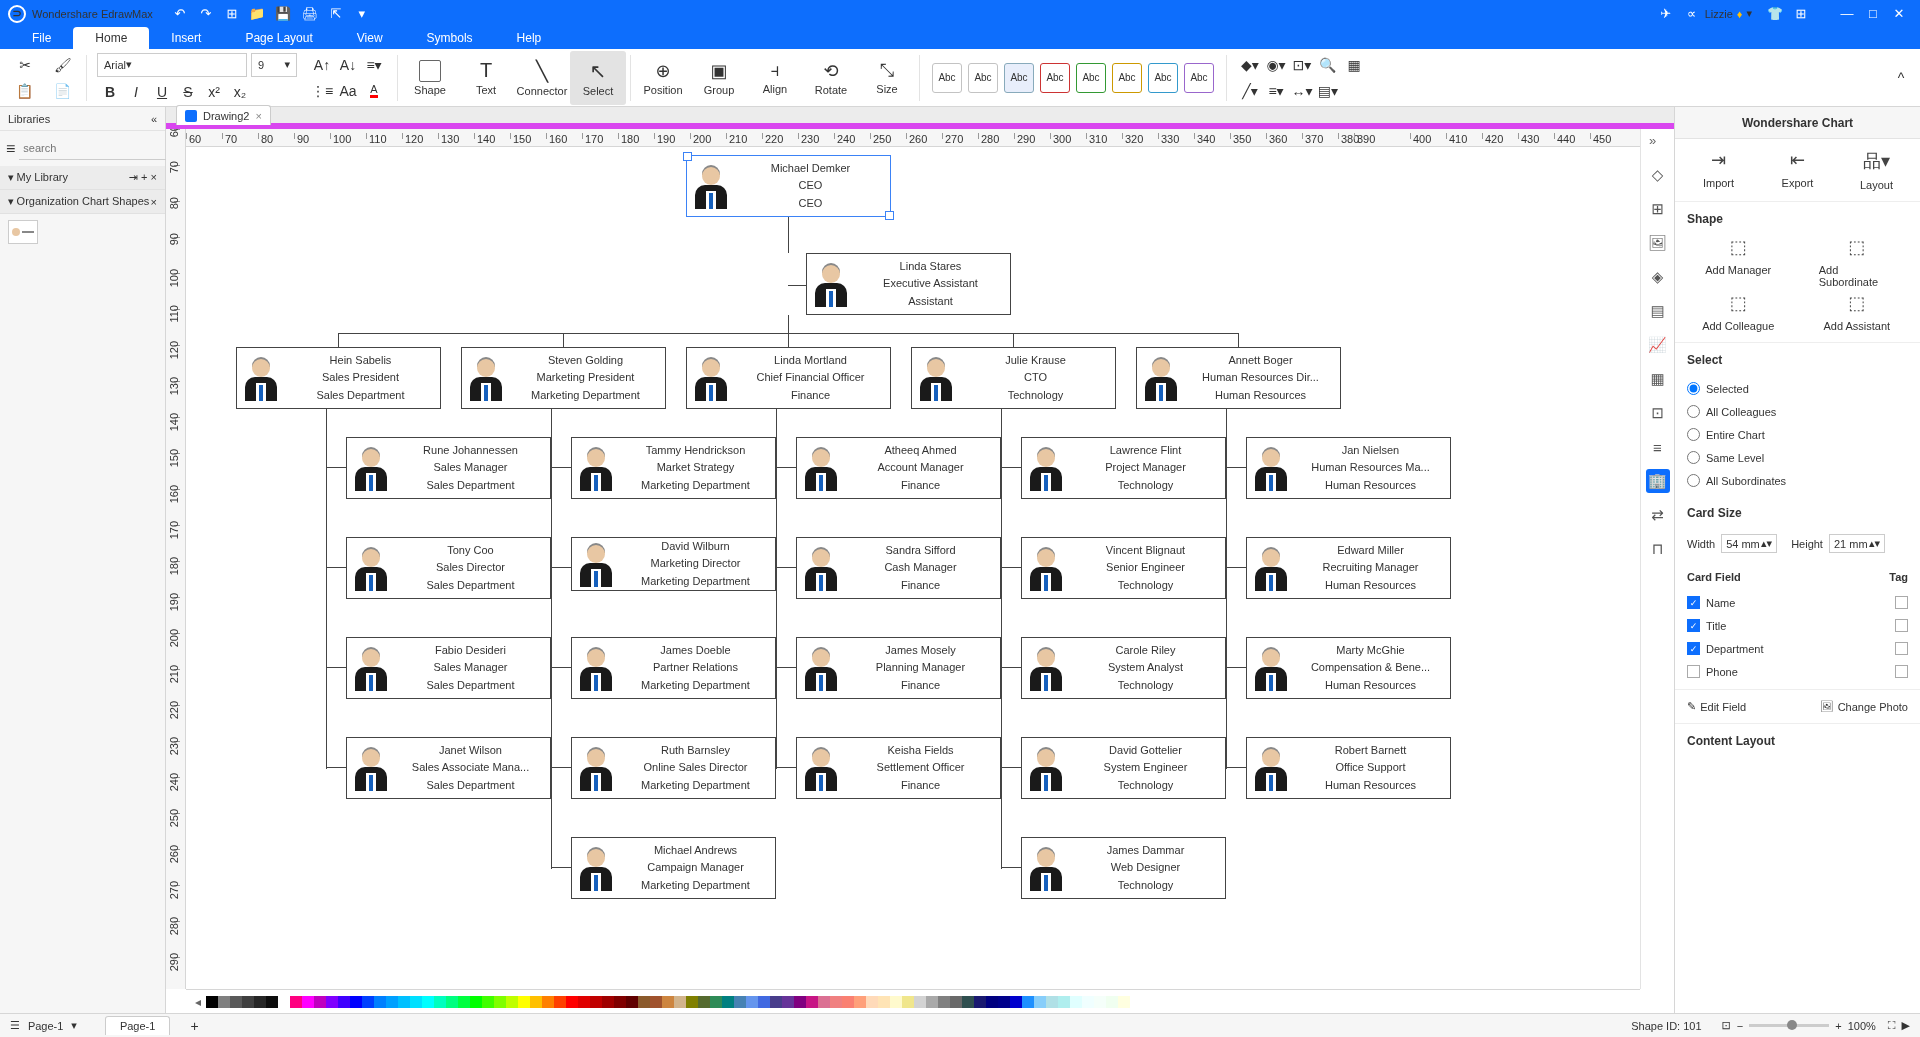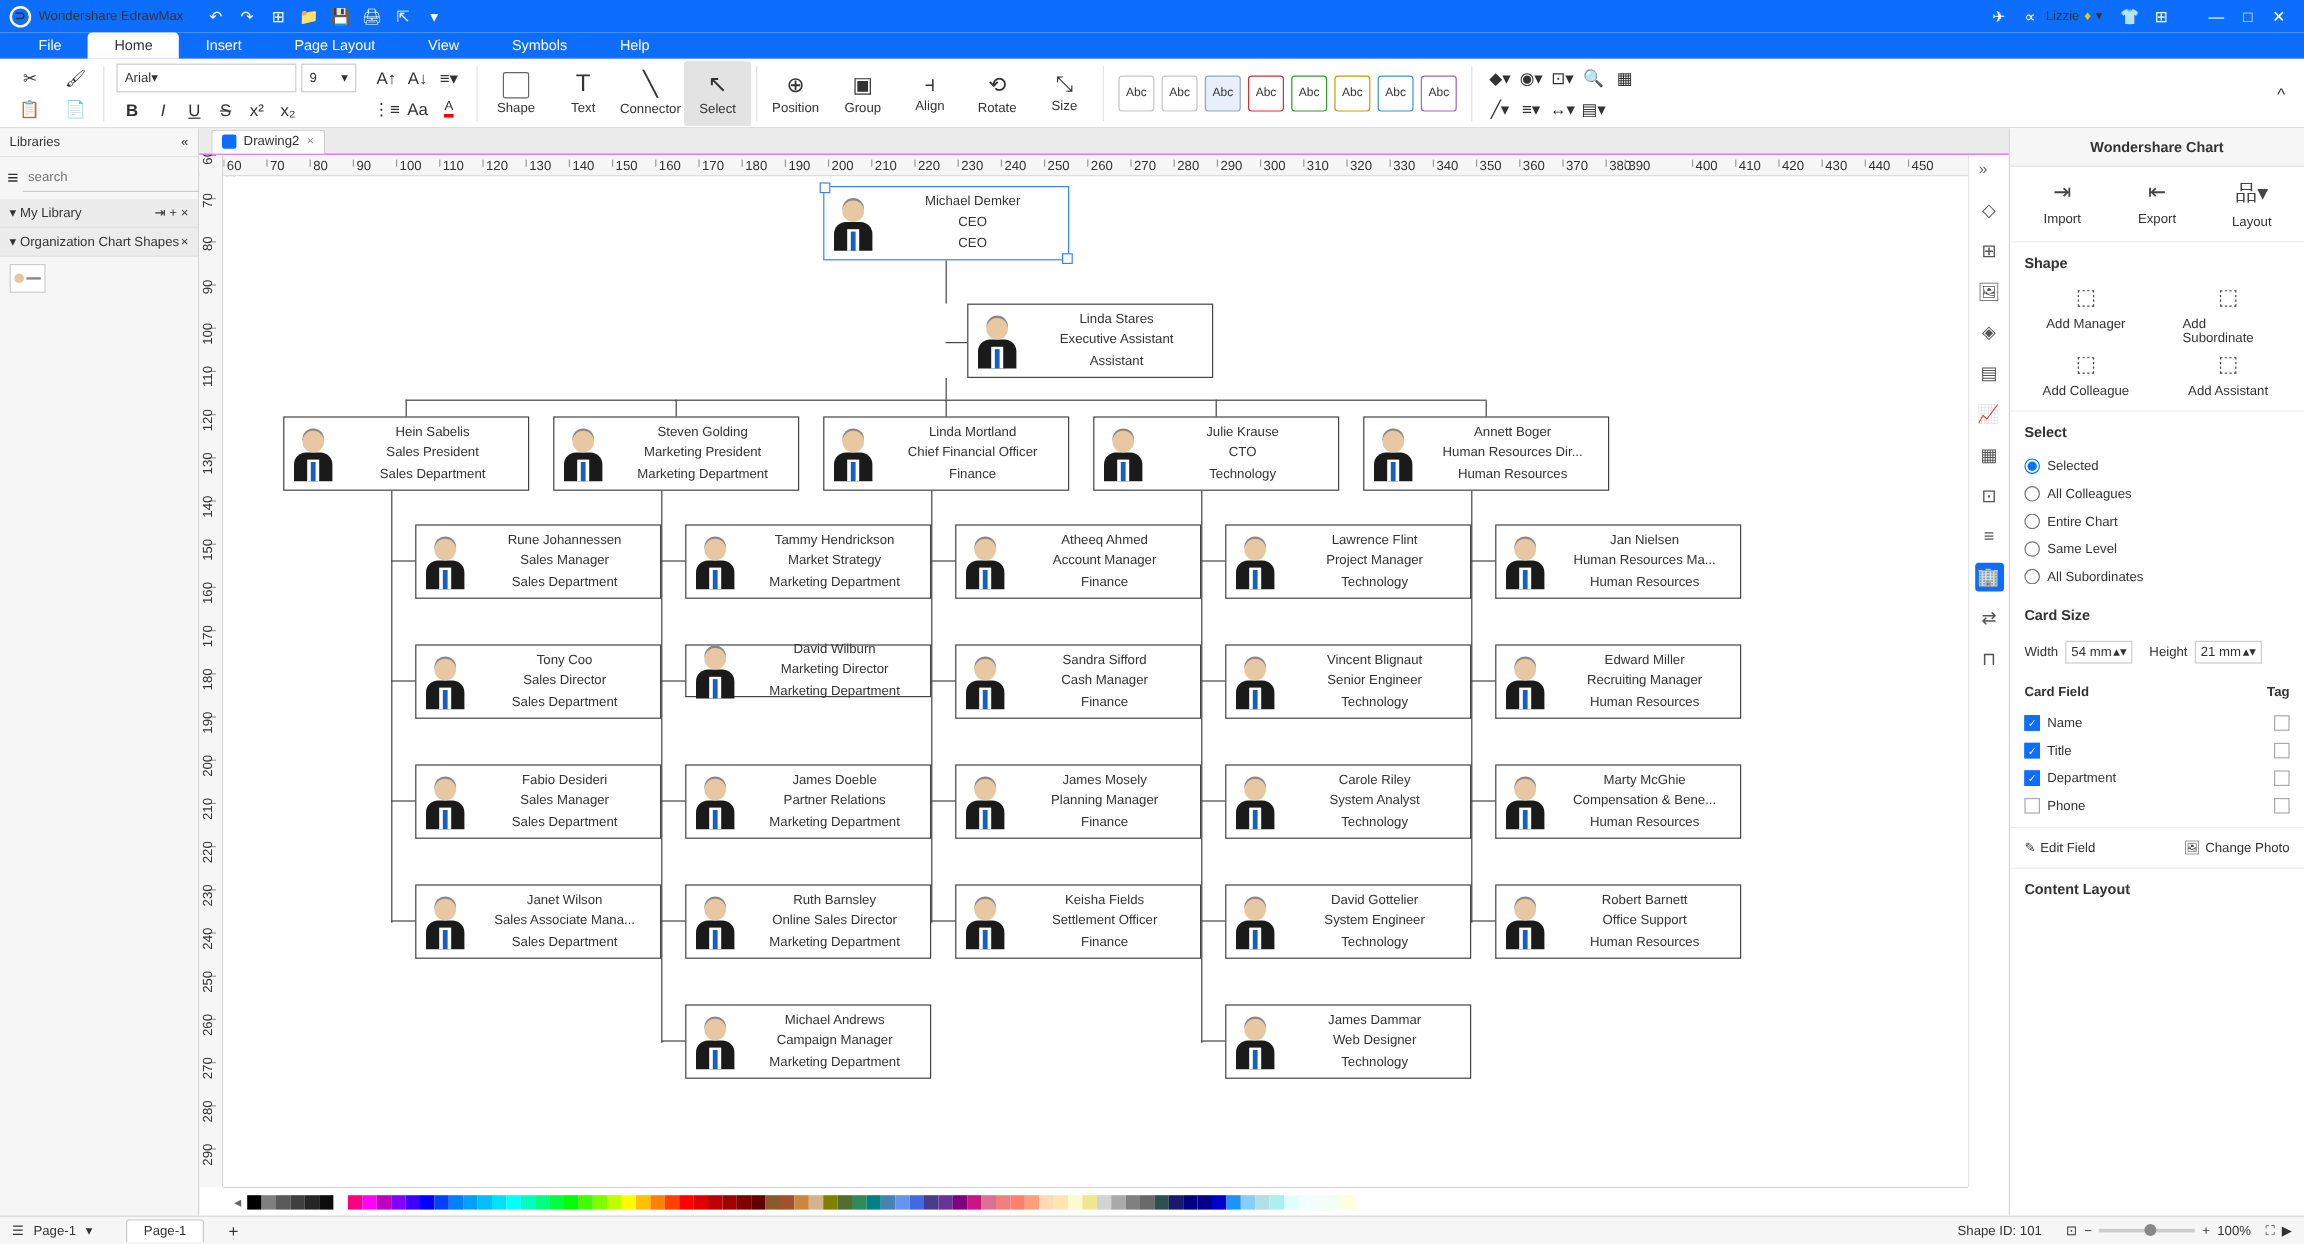--- a/index.html
+++ b/index.html
@@ -38,21 +38,21 @@
 .leftpanel .search{display:flex;align-items:center;padding:6px 6px;gap:4px}
 .leftpanel .search input{flex:1;border:none;background:transparent;height:22px;padding:0 18px 0 4px;font-size:11px;outline:none}
 .leftpanel .search .wrap{flex:1;position:relative;border-bottom:1px solid #ccc}
 .leftpanel .search .mag{position:absolute;right:2px;top:3px;font-size:13px;color:#666}
 .leftpanel .sect{height:24px;display:flex;align-items:center;padding:0 8px;background:#ececec;font-size:11px;justify-content:space-between;border-bottom:1px solid #e1e1e1}
 .leftpanel .hint{margin:8px;padding:10px;border:1px dashed #bbb;color:#8a8a8a;font-size:11px;line-height:1.4;border-radius:3px}
 .leftpanel .shapethumb{width:30px;height:24px;margin:6px 8px;border:1px solid #ccc;background:#fff;display:flex;align-items:center;justify-content:center}
 .leftpanel .shapethumb .head{width:8px;height:8px;background:#e8c7a3;border-radius:50%}
 
 
-.tabstrip{position:absolute;left:166px;right:0;top:107px;height:22px;background:#ececec;border-bottom:1px solid #d946ef;display:flex;align-items:center;padding-left:10px}
+.tabstrip{position:absolute;left:166px;right:0;top:107px;height:22px;background:#ececec;border-bottom:6px solid #d946ef;display:flex;align-items:center;padding-left:10px}
 .tabstrip .tab{height:20px;background:#fff;border:1px solid #ccc;border-bottom:none;padding:0 8px;display:flex;align-items:center;gap:6px;font-size:11px;border-radius:3px 3px 0 0}
 .tabstrip .tab .tico{width:12px;height:12px;background:#0d6efd;border-radius:2px}
 .tabstrip .tab .x{color:#888;cursor:pointer;font-size:11px}
 
 
 .ruler-h{position:absolute;left:186px;right:280px;top:129px;height:18px;background:#f6f6f6;border-bottom:1px solid #d6d6d6;font-size:8px;color:#666;overflow:hidden}
 .ruler-h .tick{position:absolute;top:4px;border-left:1px solid #999;height:6px;padding-left:2px}
 .ruler-v{position:absolute;left:166px;top:129px;width:20px;bottom:48px;background:#f6f6f6;border-right:1px solid #d6d6d6;font-size:8px;color:#666;overflow:hidden}
 .ruler-v .tick{position:absolute;left:8px;border-top:1px solid #999;width:6px}
 .ruler-v .lbl{position:absolute;left:2px;writing-mode:vertical-lr;transform:rotate(180deg)}
@@ -583,21 +583,21 @@
         <div class="hair"></div>
         <div class="head"></div>
       </div>
       <div class="txt">
         <div>Tammy Hendrickson</div>
         <div>Market Strategy</div>
         <div>Marketing Department</div>
       </div>
     </div>
     <div class="conn" style="left: 365px; top: 320px; width: 20px; height: 1px;"></div>
-    <div class="node" style="left: 385px; top: 390px; width: 205px; height: 44px;">
+    <div class="node" style="left: 385px; top: 390px; width: 205px; height: 54px;">
       <div class="avatar">
         <div class="body"></div>
         <div class="shirt"></div>
         <div class="tie"></div>
         <div class="hair"></div>
         <div class="head"></div>
       </div>
       <div class="txt">
         <div>David Wilburn</div>
         <div>Marketing Director</div>

